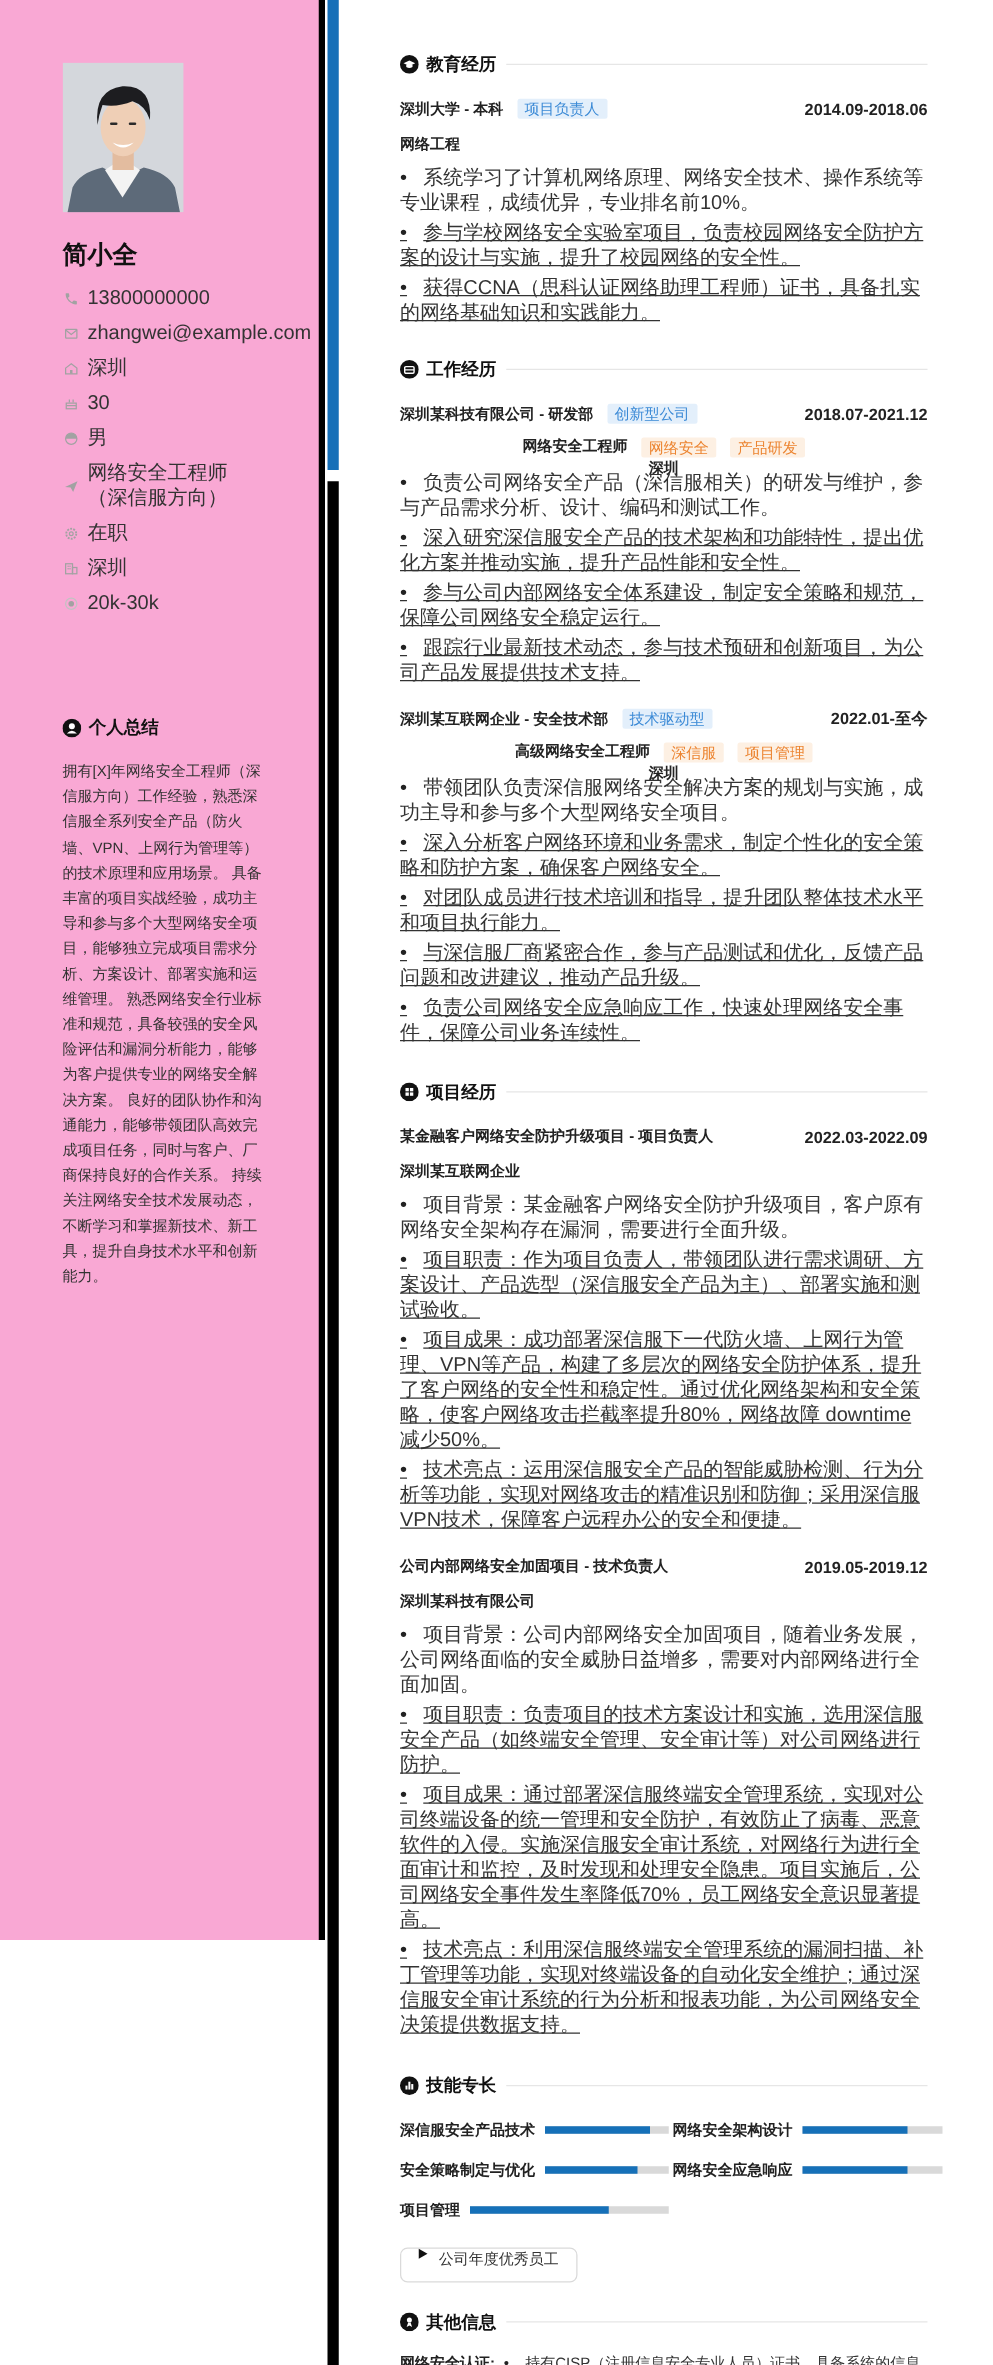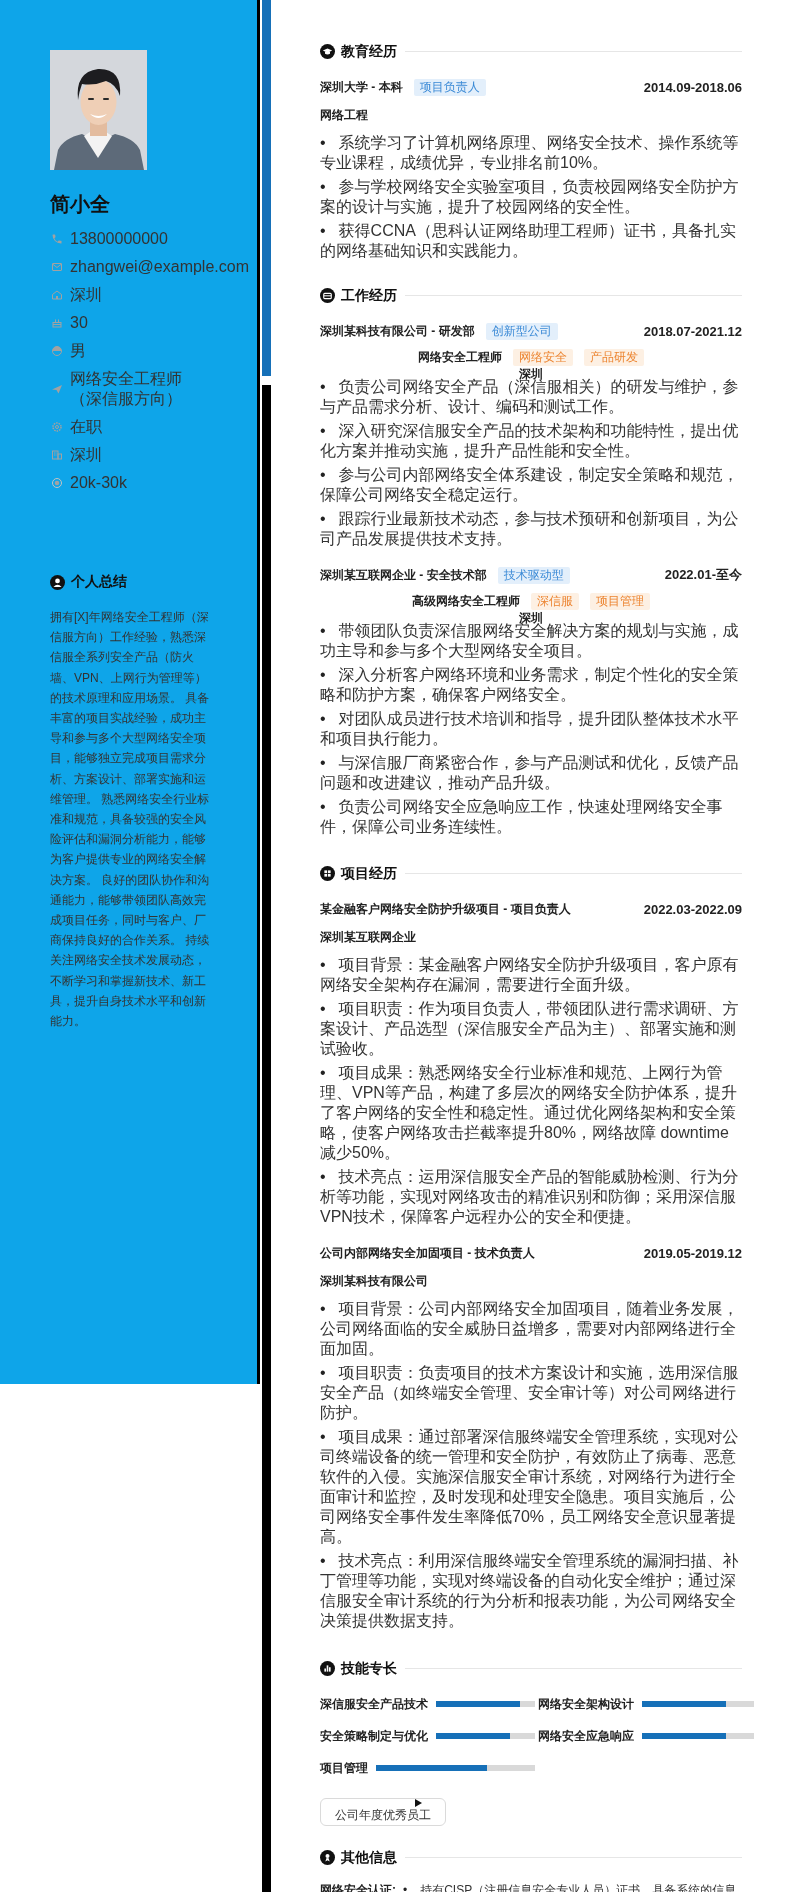--- a/index.html
+++ b/index.html
@@ -6,22 +6,22 @@
   html, body { width: 794px; height: 1892px; }
   body {
     position: relative; overflow: hidden; background: #ffffff;
     font-family: "Liberation Sans", "DejaVu Sans", sans-serif;
     color: #333333; font-size: 12px;
   }
   ul { list-style: none; }
 
   
   .sidebar {
-    position: absolute; left: 0; top: 0; width: 260px; height: 1384px;
-    background: #0ea5e9; border-right: 3px solid #000000;
+    position: absolute; left: 0; top: 0; width: 260px; height: 1552px;
+    background: #f9a8d4; border-right: 5px solid #000000;
   }
   .strip-blue { position: absolute; left: 262px; top: 0; width: 9px; height: 376px; background: #1670b8; }
   .strip-dark { position: absolute; left: 262px; top: 385px; width: 9px; height: 1507px; background: #000000; }
 
   .photo { position: absolute; left: 50px; top: 50px; width: 97px; height: 120px; overflow: hidden; }
   .photo svg { display: block; width: 97px; height: 120px; }
   .name {
     position: absolute; left: 50px; top: 191px; font-size: 20px; line-height: 26px;
     font-weight: bold; color: #111111;
   }
@@ -53,45 +53,45 @@
   .sec-awards .sec-head { margin-bottom: 17px; }
   .sec-other .sec-head { margin-bottom: 13.75px; }
   .sec-icon { flex: 0 0 15px; width: 15px; height: 15px; margin-right: 6px; display: block; }
   .sec-icon svg { width: 15px; height: 15px; display: block; }
   .sec-title { font-size: 14px; font-weight: bold; color: #111; line-height: 20px; }
   .sec-line { flex: 1; height: 1px; background: #e6e6e6; margin-left: 8px; }
 
   .entry + .entry { margin-top: 16px; }
   .row { display: flex; align-items: center; justify-content: space-between; height: 20px; }
   .row + .row { margin-top: 8px; flex-direction: column; }
-  .row-left { display: flex; }
+  .row-left { display: flex; align-items: center; }
   .etitle { font-weight: bold; color: #222; font-size: 12px; white-space: nowrap; }
   .date { font-weight: bold; color: #222; font-size: 13px; white-space: nowrap; }
   .loc { font-weight: bold; color: #222; font-size: 12px; }
   .tag { font-size: 12px; line-height: 16px; padding: 0 6px; margin-left: 11px; border-radius: 2px; white-space: nowrap; }
   .tag-blue { background: #e3effb; color: #3b8ad6; }
   .tag-orange { background: #fdf0e3; color: #ec8430; }
   .sub { font-weight: bold; color: #222; font-size: 12px; height: 20px; line-height: 20px; margin-top: 8px; }
 
   .bullets { margin-top: 8px; }
   .bullets li { font-size: 16px; line-height: 20px; color: #333; }
-  .bullets li + li { margin-top: 4px; }
+  .bullets li + li { margin-top: 4px; text-decoration: underline; }
   .bullets li::before { content: "•"; margin-right: 13px; color: #222; }
 
   
   .skills { display: grid; grid-template-columns: 215px 216px; column-gap: 3px; row-gap: 12px; width: 434px; }
   .skill { display: flex; align-items: center; height: 20px; }
   .skill-label { font-size: 12px; font-weight: bold; color: #222; white-space: nowrap; margin-right: 8px; }
   .bar { flex: 1; height: 6px; background: #d9d9d9; }
   .bar-fill { height: 100%; background: #1670b8; width: 0; }
 
   
   .award-btn {
-    display: inline-flex; align-items: flex-end; height: 28px; padding: 0 14px;
-    border: 1px solid #dadada; border-radius: 6px; background: #ffffff; cursor: pointer; flex-direction: column;
+    display: inline-flex; align-items: flex-start; height: 28px; padding: 0 14px;
+    border: 1px solid #dadada; border-radius: 6px; background: #ffffff; cursor: pointer;
   }
   .tri { width: 0; height: 0; border-top: 4.5px solid transparent; border-bottom: 4.5px solid transparent;
          border-left: 7px solid #111; margin-right: 9px; }
   .award-text { font-size: 12px; color: #333; }
 
   
   .other-row { display: flex; align-items: flex-start; }
   .other-label { flex: 0 0 83px; font-weight: bold; color: #222; font-size: 12px; line-height: 18.5px; white-space: nowrap; }
   .other-list { flex: 1; }
   .other-list li { font-size: 12px; line-height: 18.5px; color: #333; }
@@ -333,21 +333,21 @@
 
     <div class="entry">
       <div class="row">
         <span class="etitle">某金融客户网络安全防护升级项目 - 项目负责人</span>
         <span class="date">2022.03-2022.09</span>
       </div>
       <div class="sub">深圳某互联网企业</div>
       <ul class="bullets">
         <li>项目背景：某金融客户网络安全防护升级项目，客户原有网络安全架构存在漏洞，需要进行全面升级。</li>
         <li>项目职责：作为项目负责人，带领团队进行需求调研、方案设计、产品选型（深信服安全产品为主）、部署实施和测试验收。</li>
-        <li>项目成果：熟悉网络安全行业标准和规范、上网行为管理、VPN等产品，构建了多层次的网络安全防护体系，提升了客户网络的安全性和稳定性。通过优化网络架构和安全策略，使客户网络攻击拦截率提升80%，网络故障 downtime 减少50%。</li>
+        <li>项目成果：成功部署深信服下一代防火墙、上网行为管理、VPN等产品，构建了多层次的网络安全防护体系，提升了客户网络的安全性和稳定性。通过优化网络架构和安全策略，使客户网络攻击拦截率提升80%，网络故障 downtime 减少50%。</li>
         <li>技术亮点：运用深信服安全产品的智能威胁检测、行为分析等功能，实现对网络攻击的精准识别和防御；采用深信服VPN技术，保障客户远程办公的安全和便捷。</li>
       </ul>
     </div>
 
     <div class="entry">
       <div class="row">
         <span class="etitle">公司内部网络安全加固项目 - 技术负责人</span>
         <span class="date">2019.05-2019.12</span>
       </div>
       <div class="sub">深圳某科技有限公司</div>

